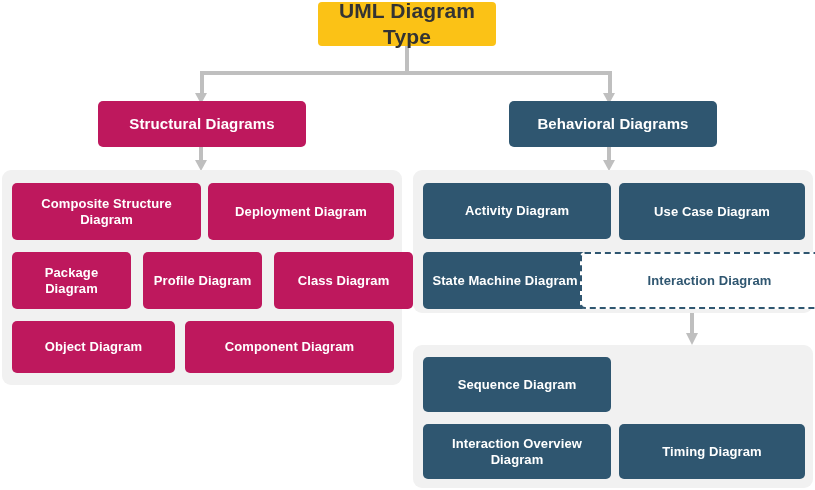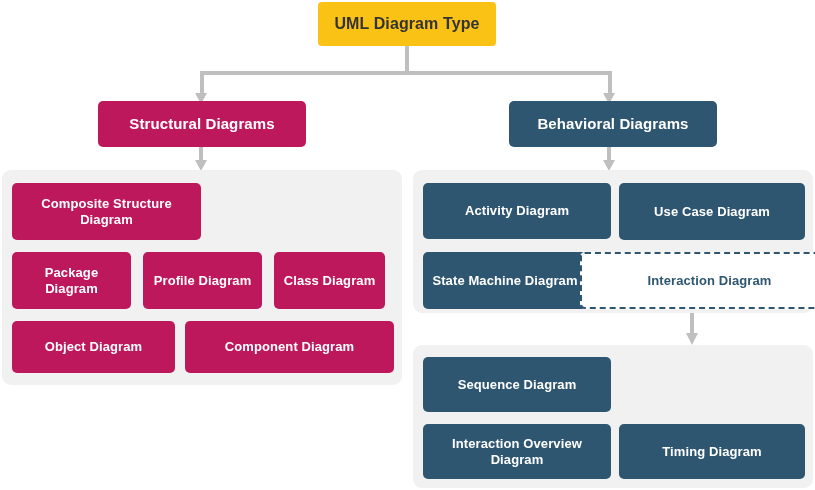--- a/index.html
+++ b/index.html
@@ -44,21 +44,21 @@
     color: #ffffff;
     font-weight: bold;
     line-height: 1.22;
     letter-spacing: 0.1px;
     padding: 4px 6px;
   }
 
   .node.root {
     background: #FBC216;
     color: #333333;
-    font-size: 16px;
+    font-size: 21px;
     border-radius: 4px;
   }
 
   .node.teal   { background: #be185d; }
   .node.navy   { background: #2F5670; }
 
   .node.dashed {
     background: #ffffff;
     color: #2F5670;
     border: 2px dashed #2F5670;
@@ -114,26 +114,27 @@
   <div class="node root" style="left:318px; top:2px; width:178px; height:44px;">UML Diagram Type</div>
 
   <div class="node teal branch-head" style="left:98px; top:101px; width:208px; height:46px;">Structural Diagrams</div>
 
   <div class="node navy branch-head" style="left:509px; top:101px; width:208px; height:46px;">Behavioral Diagrams</div>
 
   <div class="panel" style="left:2px; top:170px; width:400px; height:215px;"></div>
 
   <div class="node teal leaf" style="left:12px; top:183px; width:189px; height:57px;">Composite Structure Diagram</div>
 
+  <div class="node teal leaf" style="left:208px; top:183px; width:186px; height:57px;">Deployment Diagram</div>
 
   <div class="node teal leaf" style="left:12px; top:252px; width:119px; height:57px;">Package Diagram</div>
 
   <div class="node teal leaf" style="left:143px; top:252px; width:119px; height:57px;">Profile Diagram</div>
 
-  <div class="node teal leaf" style="left:274px; top:252px; width:111px; height:57px;">Class Diagram</div>
+  <div class="node teal leaf" style="left:274px; top:252px; width:139px; height:57px;">Class Diagram</div>
 
   <div class="node teal leaf" style="left:12px; top:321px; width:163px; height:52px;">Object Diagram</div>
 
   <div class="node teal leaf" style="left:185px; top:321px; width:209px; height:52px;text-align:right;">Component Diagram</div>
 
   <div class="panel" style="left:413px; top:170px; width:400px; height:143px;"></div>
 
   <div class="node navy leaf" style="left:423px; top:183px; width:188px; height:56px;">Activity Diagram</div>
 
   <div class="node navy leaf" style="left:619px; top:183px; width:186px; height:57px;">Use Case Diagram</div>

